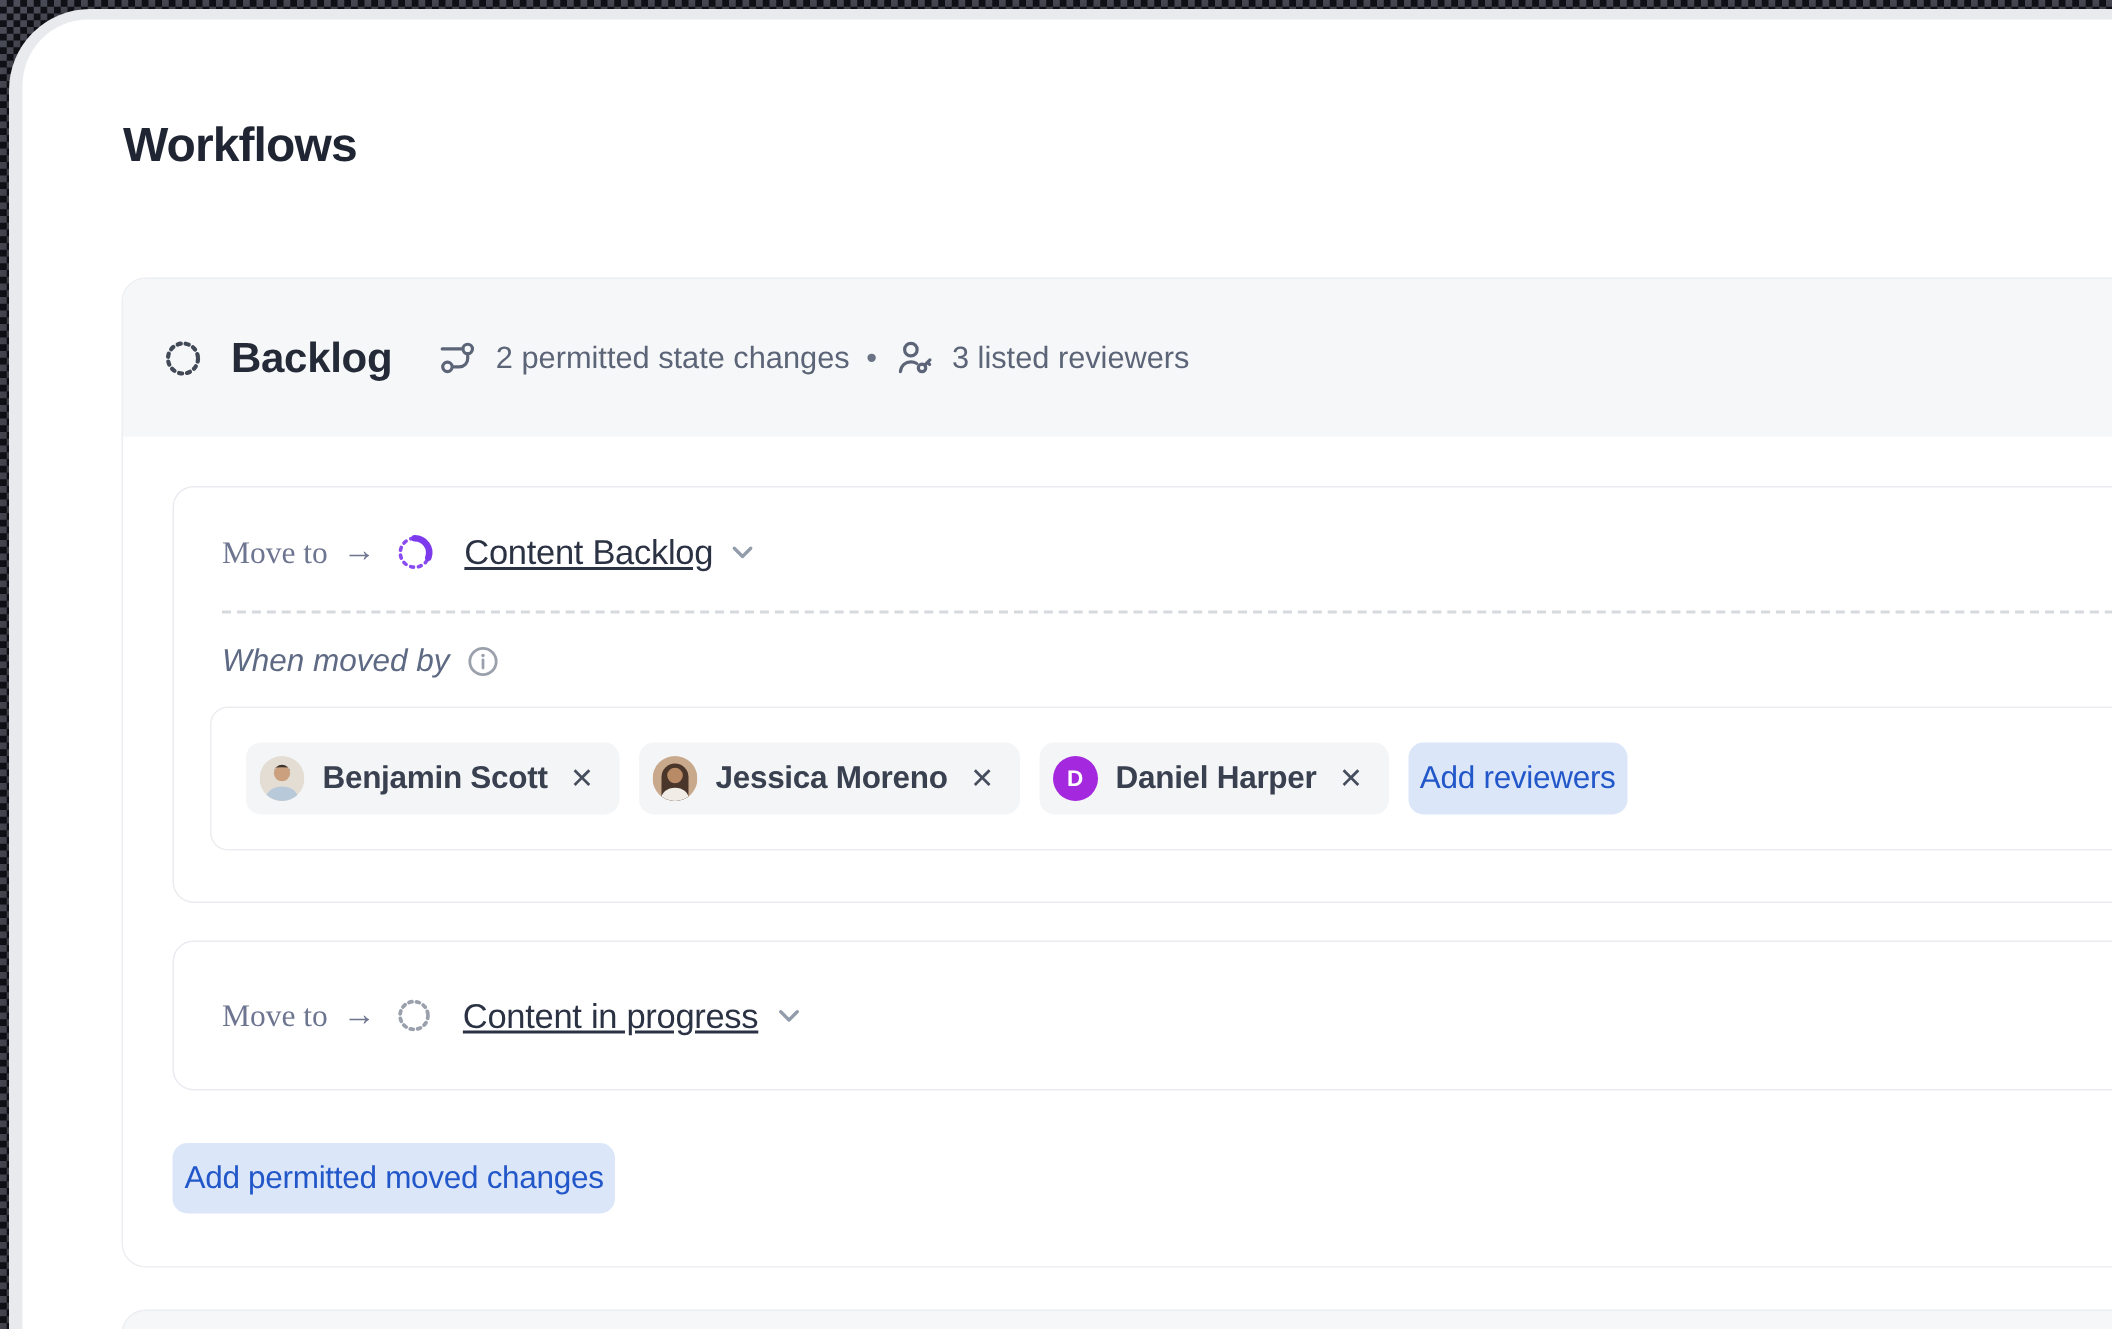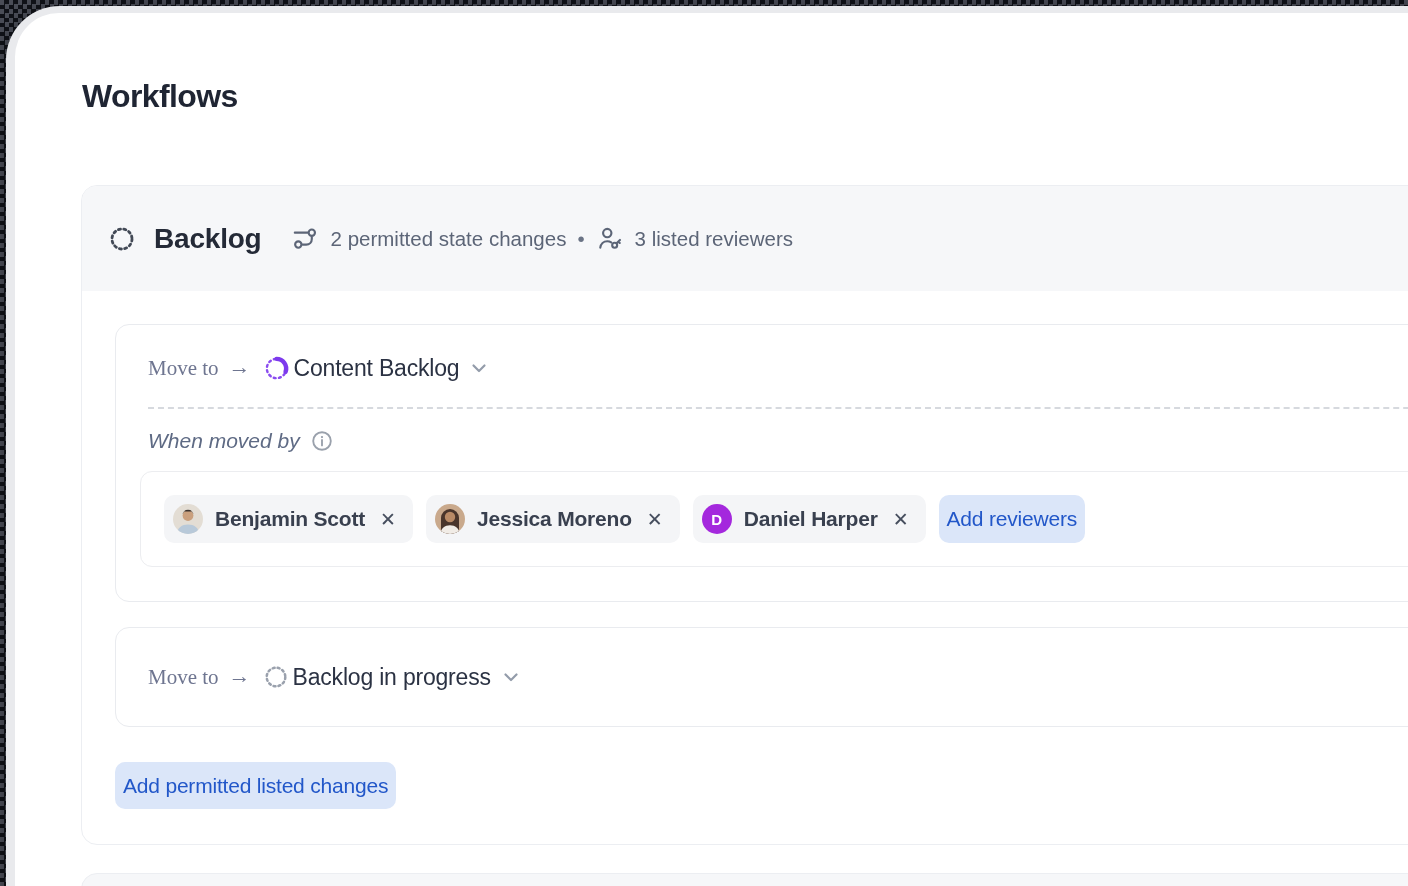--- a/index.html
+++ b/index.html
@@ -44,21 +44,21 @@
   .wf-meta{display:flex;align-items:center;margin-left:30px;color:#5c6577;font-size:20.5px;}
   .wf-meta .mtext{margin-left:12px;}
   .wf-meta .dot{margin:0 11px;color:#6a7385;}
   .wf-body{padding:33px 0 35px 33px;}
   
   .rule-card{border:1px solid #e9ebef;border-radius:14px;background:#fff;}
   .rule-head{display:flex;align-items:center;height:34px;margin:26px 32px 22px;}
   .move-label{font-size:21px;color:#6e7590;font-family:Liberation Serif, serif;}
   .move-arrow{font-size:22px;color:#6e7590;margin:0 12px 2px 10px;}
   .target-wrap{display:flex;align-items:center;cursor:pointer;}
-  .target-name{font-size:23px;font-weight:500;color:#2b3243;margin:0 10px 0 4px;letter-spacing:-.2px;}
+  .target-name{font-size:23px;font-weight:500;color:#2b3243;margin:0 10px 0 20px;letter-spacing:-.2px;text-decoration:underline;}
   .dashed-divider{border-top:2px dashed #d6d9de;margin-left:32px;}
   .when-row{display:flex;align-items:center;margin:18px 32px 0;height:28px;}
   .when-label{font-size:21px;color:#5e6a84;margin-right:11px;font-style:italic;}
   .chips-box{
     margin:16px 24px 34px 24px;border:1px solid #ecedf0;border-radius:12px;
     padding:23px;display:flex;align-items:center;gap:13px;
   }
   .chip{
     height:48px;background:#f4f5f7;border-radius:10px;
     display:flex;align-items:center;padding:0 17px 0 9px;cursor:default;
@@ -205,29 +205,29 @@
         
         <div class="rule-card simple">
           <span class="move-label">Move to</span>
           <span class="move-arrow">→</span>
           <span class="target-wrap">
             <span class="icon">
               <svg width="26" height="26" viewBox="0 0 28 28">
                 <circle cx="14" cy="14" r="10" fill="none" stroke="#9aa1ad" stroke-width="2.7" stroke-dasharray="2.1 3.3" stroke-linecap="round"></circle>
               </svg>
             </span>
-            <span class="target-name">Backlog in progress</span>
+            <span class="target-name">Content in progress</span>
             <span class="icon">
               <svg width="20" height="20" viewBox="0 0 20 20" fill="none" stroke="#939caa" stroke-width="2.2" stroke-linecap="round" stroke-linejoin="round">
                 <path d="M4.5 7.5 L10 13 L15.5 7.5"></path>
               </svg>
             </span>
           </span>
         </div>
 
-        <button class="btn-blue add-state-btn">Add permitted listed changes</button>
+        <button class="btn-blue add-state-btn">Add permitted moved changes</button>
       </div>
     </section>
 
     <section class="next-card"></section>
 
   </div>
 </div>
 
 </body></html>

